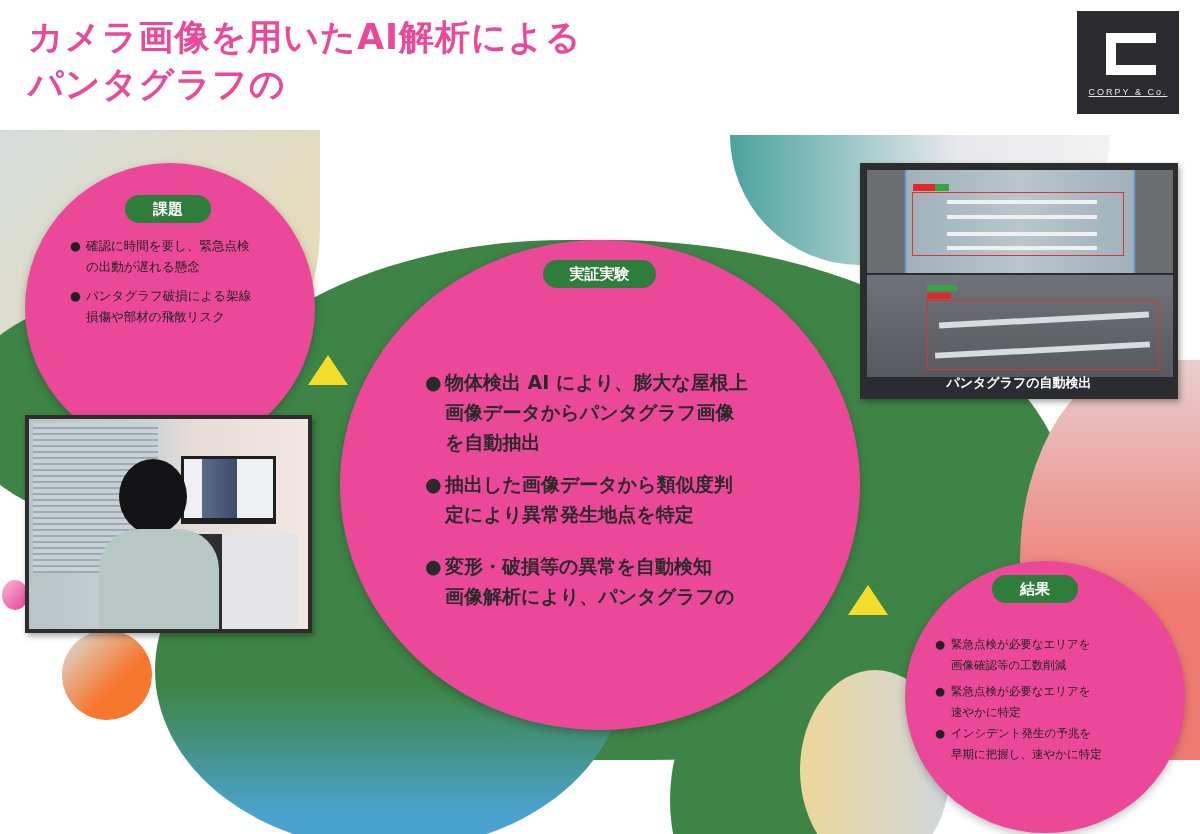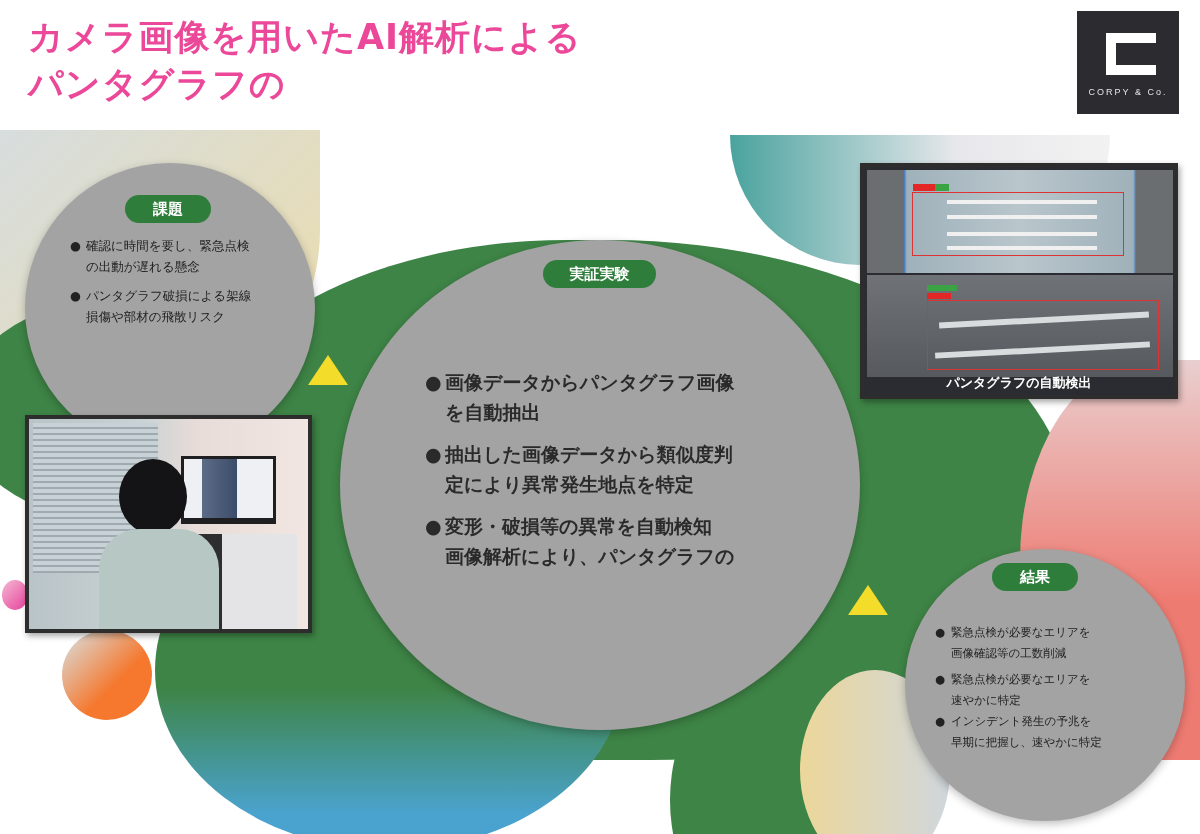--- a/index.html
+++ b/index.html
@@ -5,27 +5,27 @@
   html,body{margin:0;padding:0;}
   body{width:1200px;height:834px;position:relative;overflow:hidden;background:#ffffff;font-family:"DejaVu Sans",sans-serif;color:#222;}
   .abs{position:absolute;}
   
   .title{left:28px;top:14px;font-size:35px;font-weight:bold;line-height:47px;color:#ec4899;letter-spacing:1px;font-family:"DejaVu Sans",sans-serif;}
   .logo{left:1077px;top:11px;width:102px;height:103px;background:#2c2b30;}
   .logo-c{position:absolute;left:29px;top:22px;width:42px;height:42px;border:10px solid #fff;border-right:none;box-sizing:border-box;}
   .logo-c:before,.logo-c:after{content:"";position:absolute;right:-8px;width:8px;height:10px;background:#fff;}
   .logo-c:before{top:-10px;}
   .logo-c:after{bottom:-10px;}
-  .logo-text{position:absolute;left:0;right:0;bottom:17px;text-align:center;color:#e6e6e6;font-size:9px;letter-spacing:2px;font-family:"Liberation Sans",sans-serif;}
+  .logo-text{position:absolute;left:0;right:0;bottom:17px;text-align:center;color:#e6e6e6;font-size:9px;letter-spacing:2px;font-family:"Liberation Sans",sans-serif;text-decoration:underline;}
   
   .blob{position:absolute;border-radius:50%;}
   .green{background:#3e8446;}
   .tri{position:absolute;width:0;height:0;border-left:20px solid transparent;border-right:20px solid transparent;border-bottom:30px solid #f3dd2a;}
   
-  .circle{position:absolute;border-radius:50%;background:#a3a3a3;box-shadow:0 3px 8px rgba(0,0,0,0.25);text-decoration:underline;}
+  .circle{position:absolute;border-radius:50%;background:#ec4899;box-shadow:0 3px 8px rgba(0,0,0,0.25);text-decoration:underline;}
   .pill{position:absolute;background:#2e7d3b;color:#fff;font-weight:bold;border-radius:16px;text-align:center;}
   .blist{list-style:none;margin:0;padding:0;position:absolute;}
   .blist li{position:relative;padding-left:16px;}
   .blist li:before{content:"●";position:absolute;left:0;top:0;}
   
   .photo{position:absolute;border:4px solid #2d2d2d;box-sizing:border-box;box-shadow:2px 3px 6px rgba(0,0,0,0.35);overflow:hidden;}
 </style>
 </head>
 <body>
 
@@ -74,24 +74,25 @@
   </div>
   <div style="position:absolute;left:168px;top:115px;width:100px;height:110px;background:linear-gradient(90deg,#2e2e30 25%,#e4e4e6 25%);"></div>
   <div style="position:absolute;left:90px;top:40px;width:68px;height:75px;border-radius:50%;background:#141416;"></div>
   <div style="position:absolute;left:70px;top:110px;width:120px;height:110px;border-radius:40px 40px 0 0;background:#b7c7c4;"></div>
 </div>
 
 <div class="circle" style="left:340px;top:240px;width:520px;height:490px;">
   <div class="pill" style="left:203px;top:20px;width:113px;height:28px;line-height:28px;font-size:15px;">実証実験</div>
   <ul class="blist" style="left:85px;top:127px;font-size:19px;line-height:30px;font-weight:bold;color:#2a2a2a;">
     <li style="padding-left:20px;margin-bottom:12px;">
+      <div>物体検出 AI により、膨大な屋根上</div>
       <div>画像データからパンタグラフ画像</div>
       <div>を自動抽出</div>
     </li>
-    <li style="padding-left:20px;margin-bottom:12px;">
+    <li style="padding-left:20px;margin-bottom:22px;">
       <div>抽出した画像データから類似度判</div>
       <div>定により異常発生地点を特定</div>
     </li>
     <li style="padding-left:20px;">
       <div>変形・破損等の異常を自動検知</div>
       <div>画像解析により、パンタグラフの</div>
     </li>
   </ul>
 </div>
 
@@ -108,21 +109,21 @@
   <div style="position:absolute;left:3px;top:108px;width:306px;height:102px;background:linear-gradient(180deg,#6f7377,#565a5e);">
     <div style="position:absolute;left:60px;top:25px;width:230px;height:68px;border:1px solid #d33;"></div>
     <div style="position:absolute;left:60px;top:10px;width:30px;height:6px;background:#3aa445;"></div>
     <div style="position:absolute;left:60px;top:18px;width:24px;height:6px;background:#e32626;"></div>
     <div style="position:absolute;left:72px;top:42px;width:210px;height:6px;background:#d9dcde;transform:rotate(-3deg);"></div>
     <div style="position:absolute;left:68px;top:72px;width:215px;height:6px;background:#d9dcde;transform:rotate(-3deg);"></div>
   </div>
   <div style="position:absolute;left:0;right:0;bottom:2px;height:20px;line-height:20px;text-align:center;color:#fff;font-size:13px;font-weight:bold;">パンタグラフの自動検出</div>
 </div>
 
-<div class="circle" style="left:905px;top:549px;width:280px;height:272px;">
+<div class="circle" style="left:905px;top:561px;width:280px;height:272px;">
   <div class="pill" style="left:87px;top:14px;width:86px;height:28px;line-height:28px;font-size:15px;">結果</div>
   <ul class="blist" style="left:30px;top:73px;font-size:11.5px;line-height:21px;">
     <li style="margin-bottom:5px;">
       <div>緊急点検が必要なエリアを</div>
       <div>画像確認等の工数削減</div>
     </li>
     <li>
       <div>緊急点検が必要なエリアを</div>
       <div>速やかに特定</div>
     </li>

